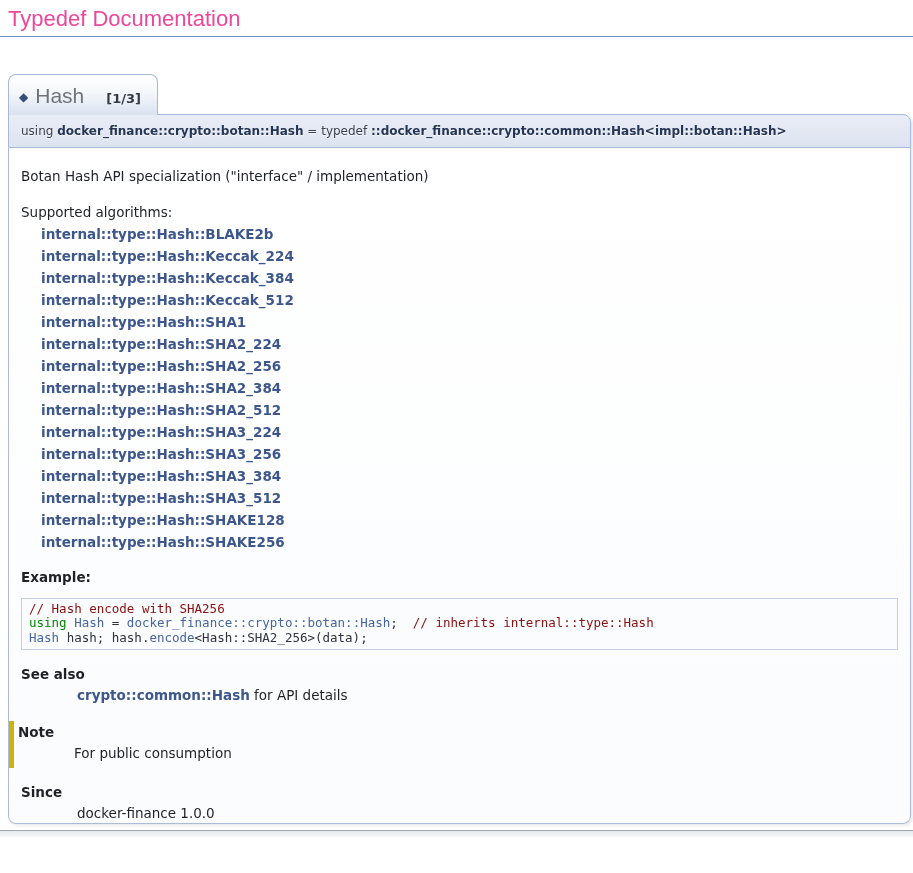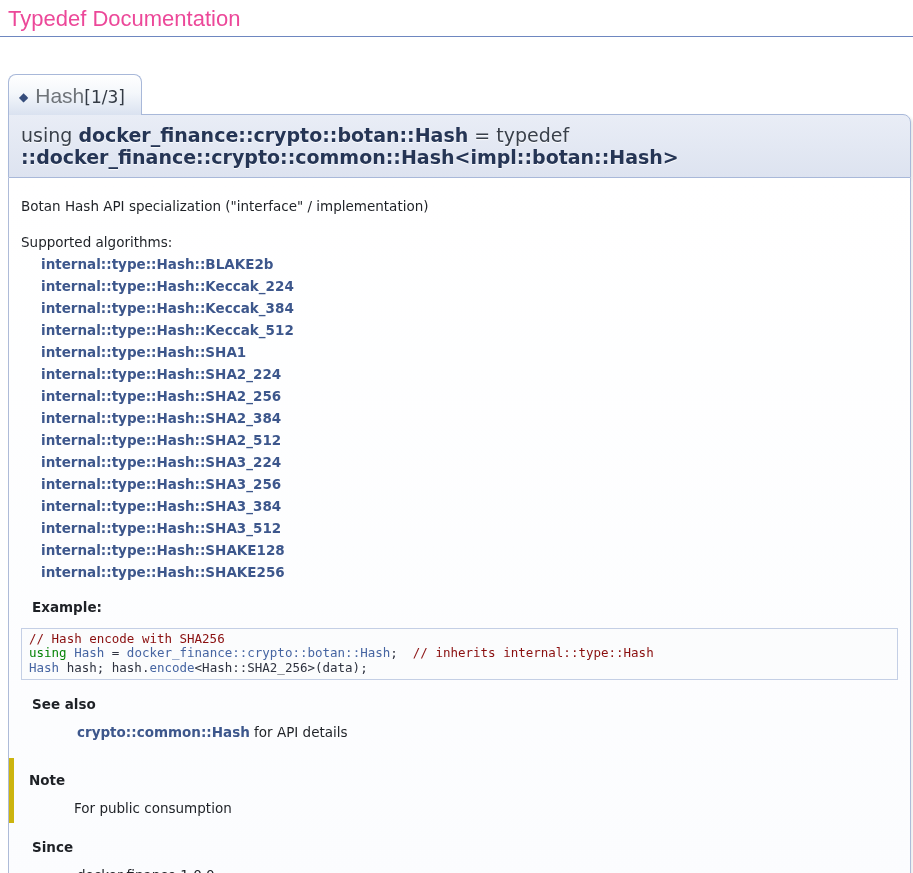--- a/index.html
+++ b/index.html
@@ -43,60 +43,60 @@
     margin-right: 7px;
     text-decoration: none;
     vertical-align: 2px;
   }
   .memtitle .mname {
     font-family: "Liberation Sans", sans-serif;
     font-size: 21px;
     color: #6f7479;
   }
   .memtitle .midx {
-    font-size: 17px;
-    font-weight: 400;
+    font-size: 13px;
+    font-weight: 700;
     color: #333a44;
-    margin-left: 0;
+    margin-left: 22px;
   }
 
   
   .memitem { margin: 0 2px 0 8px; position: relative; z-index: 1; }
 
   .memproto {
     border: 1px solid #A8B8D9;
     border-radius: 0 8px 0 0;
     background: linear-gradient(to bottom, #e9edf6, #dde3f0);
     padding: 9px 12px;
     color: #39404b;
-    font-size: 19px;
+    font-size: 12px;
     text-shadow: 0 1px 1px rgba(255,255,255,0.9);
     box-shadow: 2px 2px 3px rgba(0,0,0,0.10);
   }
   .memproto b { color: #253555; }
 
   .memdoc {
     border: 1px solid #aebbd8;
     border-top: none;
     border-radius: 0 0 8px 8px;
     background: linear-gradient(to bottom, #ffffff, #fbfcfe);
-    padding: 4px 12px 16px 12px;
+    padding: 4px 12px 0 12px;
     box-shadow: 2px 2px 3px rgba(0,0,0,0.08);
   }
 
   .memdoc p { margin: 15px 0; line-height: 1.4; }
 
   
   .algo-block { margin: 14px 0 0 0; line-height: 22px; }
   .algo-links { margin-left: 20px; }
   a.el { color: #3D578C; font-weight: bold; text-decoration: none; cursor: pointer; }
 
   
   dl.section { margin: 16px 0 0 0; padding: 0; }
-  dl.section dt { font-weight: bold; margin: 11px; }
+  dl.section dt { font-weight: bold; margin: 0; }
   dl.section dd { margin: 4px 0 0 56px; line-height: 1.4; }
   dl.note {
     margin-left: -12px;
     padding: 3px 0 6px 4px;
     border-left: 5px solid #ccb40e;
   }
 
   
   .fragment {
     margin-top: 13px;

